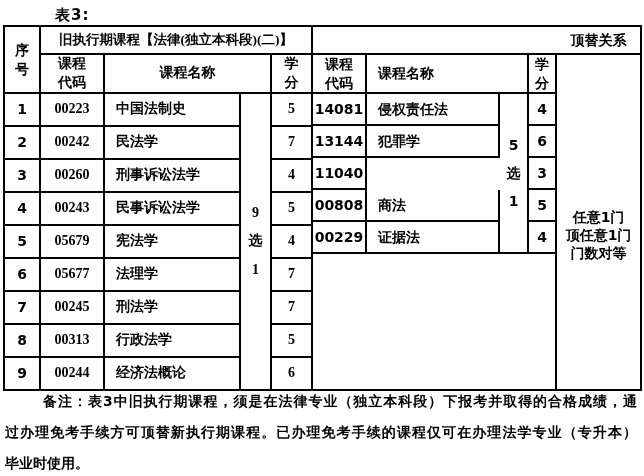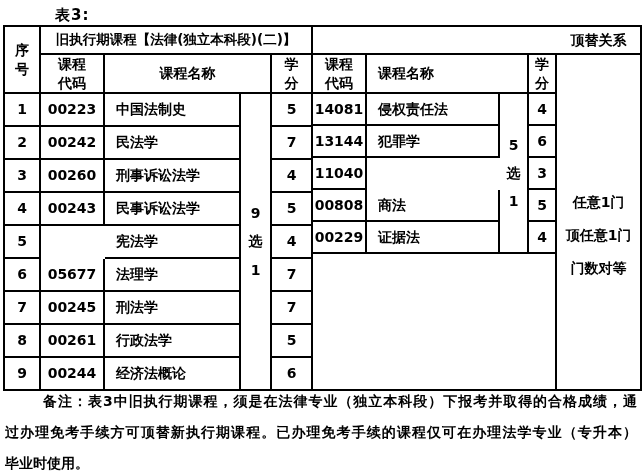--- a/index.html
+++ b/index.html
@@ -11,38 +11,38 @@
     color: #000;
     position: relative;
     overflow: hidden;
   }
   .page { position: relative; width: 644px; height: 476px; background: #fff; }
   .doc-title { position: absolute; left: 55px; top: 6px; font-size: 15px; letter-spacing: 1px; }
 
   .tablewrap { position: absolute; left: 3px; top: 25px; display: flex; align-items: flex-start; }
   .g { display: grid; border-top: 2px solid #000; }
   .g-seq { grid-template-columns: 36px; grid-template-rows: 67px repeat(9, 33px); border-left: 2px solid #000; }
-  .g-old { grid-template-columns: 64px 136px 31px 41px; grid-template-rows: 28px 39px repeat(9, 33px); }
+  .g-old { grid-template-columns: 64px 136px 31px 41px; grid-template-rows: 28px 39px repeat(9, 33px); font-family: Liberation Serif, serif; }
   .g-new { grid-template-columns: 54px 133px 29px 28px; grid-template-rows: 28px 39px repeat(5, 32px) 137px; }
   .g-rel { grid-template-columns: 85px; grid-template-rows: 28px 336px; }
 
   .c {
     border-right: 2px solid #000;
     border-bottom: 2px solid #000;
     display: flex;
     align-items: center;
     justify-content: center;
     font-size: 14px;
     line-height: 1.3;
     overflow: hidden;
   }
   .c.left { justify-content: flex-start; padding-left: 11px; }
   .c.two-line { flex-direction: column; line-height: 1.35; }
   .c.choose { flex-direction: column; gap: 10px; }
-  .c.rel-body { flex-direction: column; gap: 15px; padding-top: 26px; }
+  .c.rel-body { flex-direction: column; padding-top: 26px; }
   .sec-title { font-size: 14px; letter-spacing: 0; margin-top: 26px; }
   .old-title { font-size: 13.5px; }
 
   .note { position: absolute; left: 5px; top: 386px; width: 632px; font-size: 14px; }
   .note-line { line-height: 31px; white-space: nowrap; }
   .note-line.just { text-align: justify; text-align-last: justify; white-space: normal; height: 31px; overflow: hidden; }
   .note-line.indent { text-indent: 38px; }
 </style>
 </head>
 <body>
@@ -97,32 +97,33 @@
       <div class="c" style="grid-area:4/4">7</div>
 
       <div class="c" style="grid-area:5/1">00260</div>
       <div class="c left" style="grid-area:5/2">刑事诉讼法学</div>
       <div class="c" style="grid-area:5/4">4</div>
 
       <div class="c" style="grid-area:6/1">00243</div>
       <div class="c left" style="grid-area:6/2">民事诉讼法学</div>
       <div class="c" style="grid-area:6/4">5</div>
 
+      <div class="c" style="grid-area:7/1">05679</div>
       <div class="c left" style="grid-area:7/2">宪法学</div>
       <div class="c" style="grid-area:7/4">4</div>
 
       <div class="c" style="grid-area:8/1">05677</div>
       <div class="c left" style="grid-area:8/2">法理学</div>
       <div class="c" style="grid-area:8/4">7</div>
 
       <div class="c" style="grid-area:9/1">00245</div>
       <div class="c left" style="grid-area:9/2">刑法学</div>
       <div class="c" style="grid-area:9/4">7</div>
 
-      <div class="c" style="grid-area:10/1">00261</div>
+      <div class="c" style="grid-area:10/1">00313</div>
       <div class="c left" style="grid-area:10/2">行政法学</div>
       <div class="c" style="grid-area:10/4">5</div>
 
       <div class="c" style="grid-area:11/1">00244</div>
       <div class="c left" style="grid-area:11/2">经济法概论</div>
       <div class="c" style="grid-area:11/4">6</div>
     </div>
 
     <div class="g g-new">
       <div class="c sec-title" style="grid-area:1/1/2/5">新执行期课程</div>

